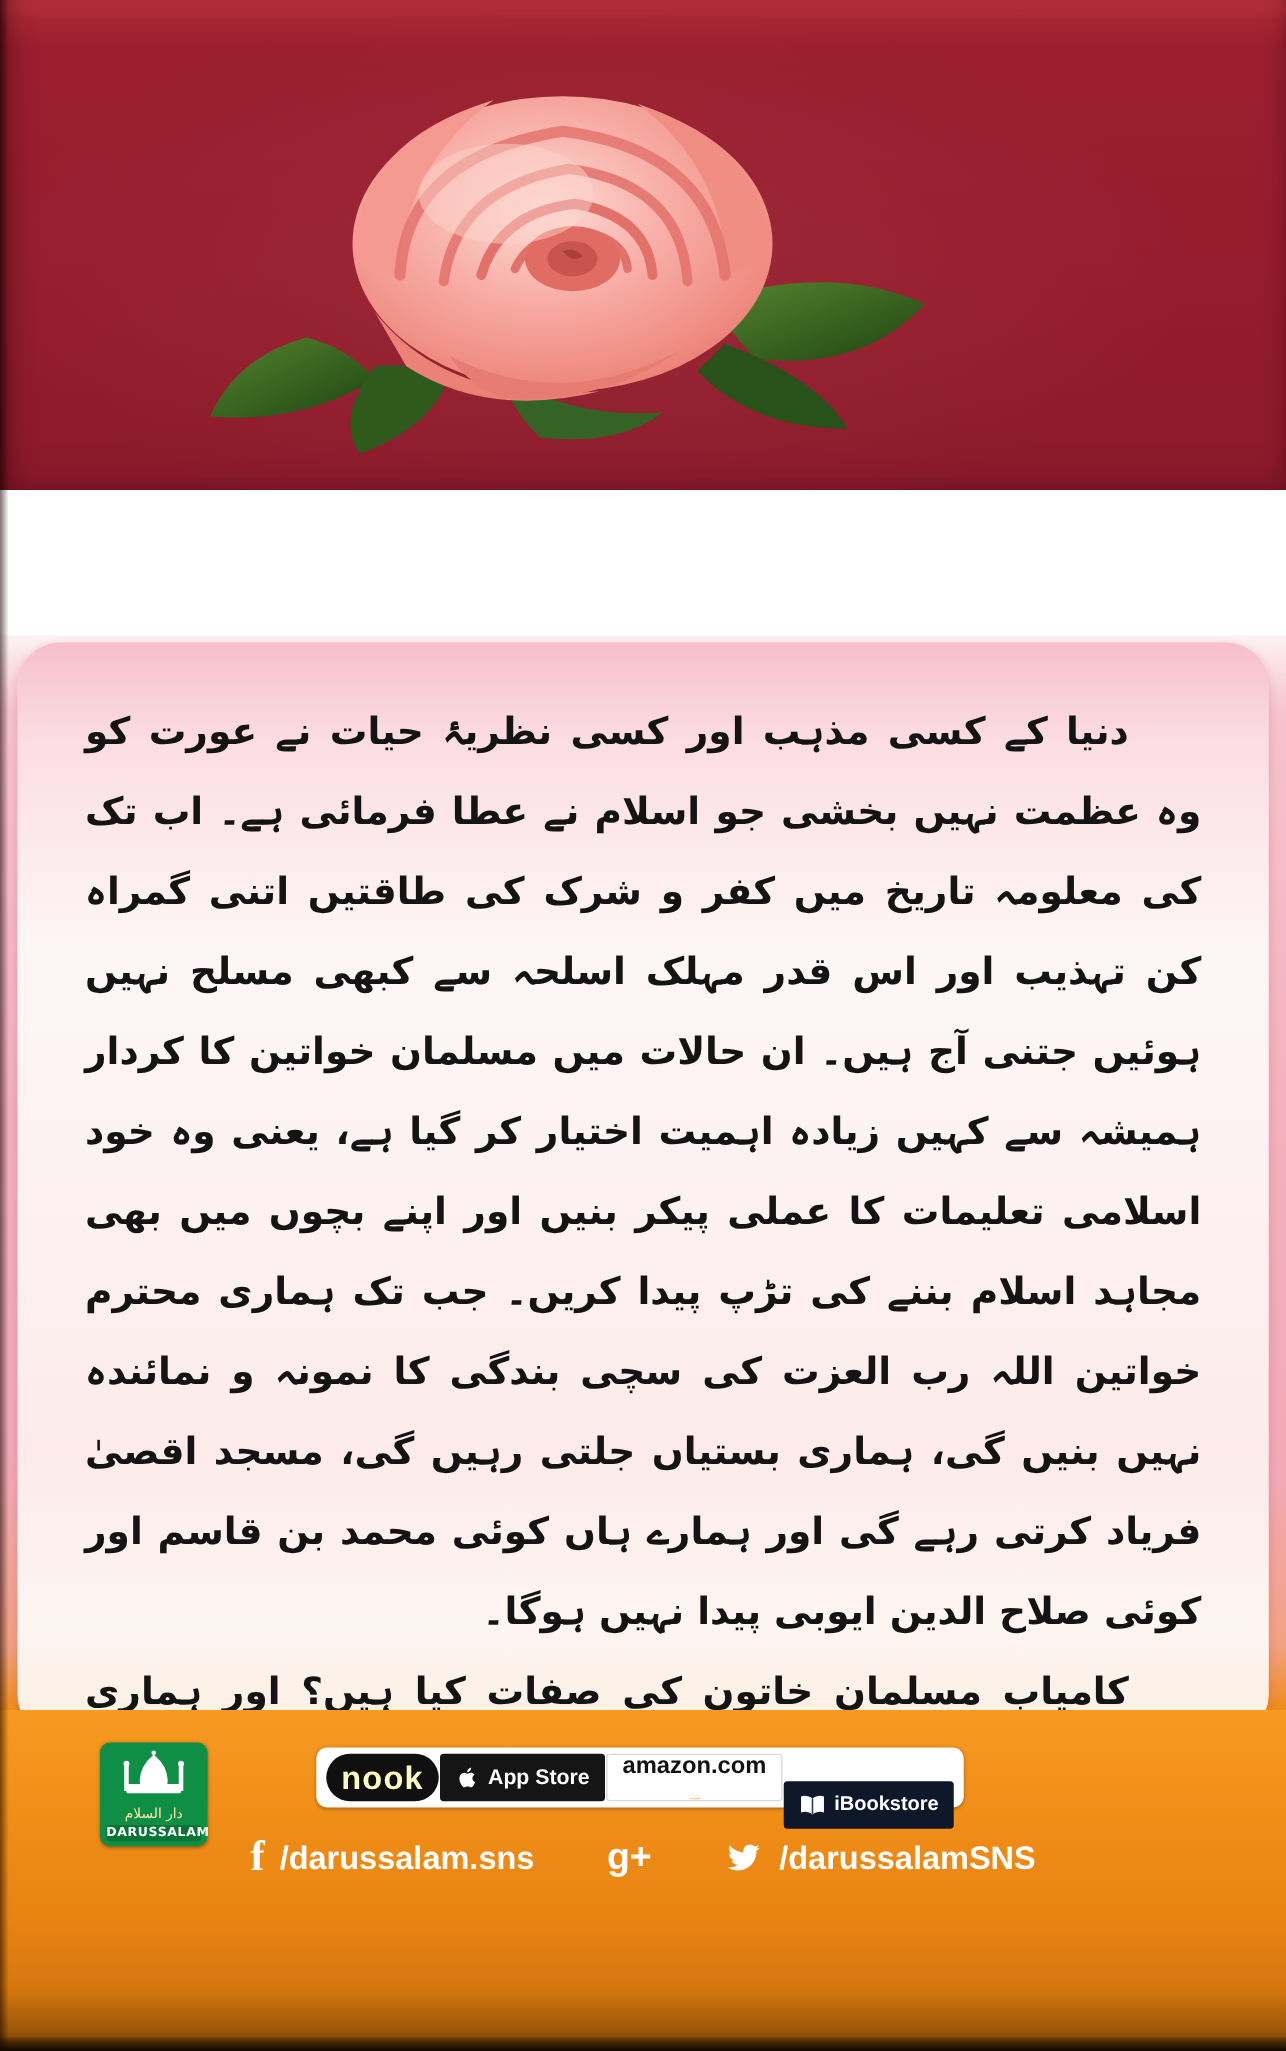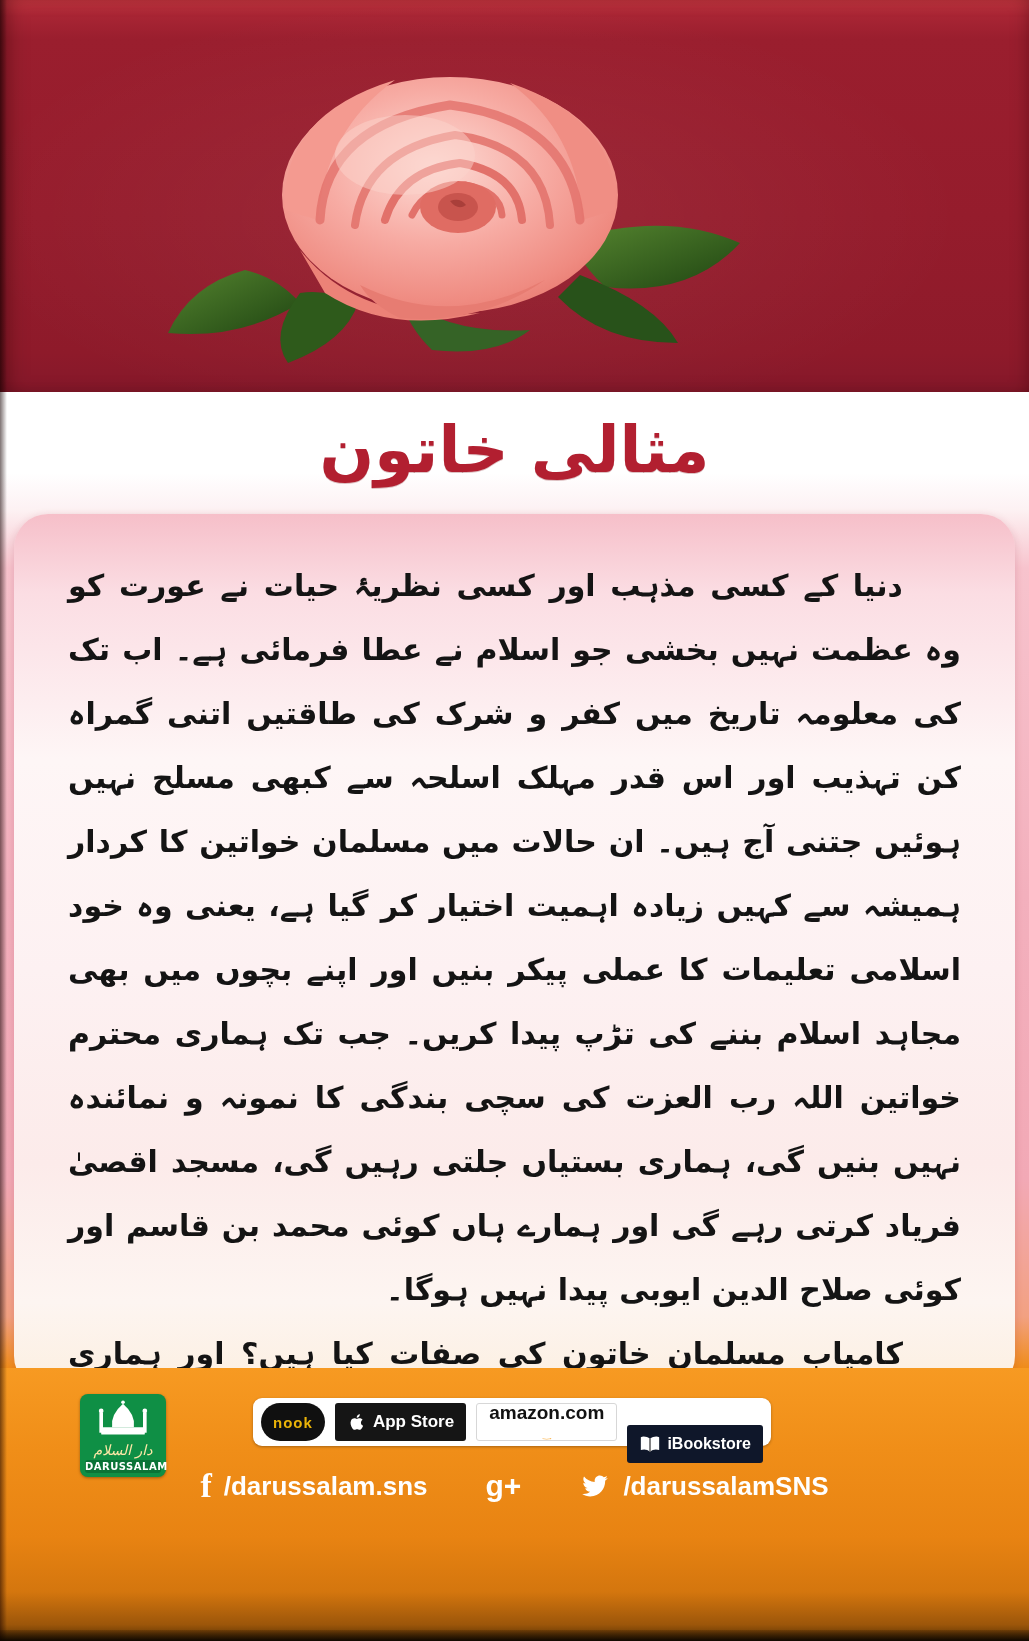--- a/index.html
+++ b/index.html
@@ -49,33 +49,33 @@
   
   .footer {
     position:absolute; left:0; top:1368px; width:1029px; height:273px;
     background:linear-gradient(180deg,#f79a22 0%,#f08e18 30%,#e88312 62%,#d4760e 82%,#9c560a 94%,#5d3405 99%,#3a2003 100%);
   }
   .publisher-logo {
     position:absolute; left:80px; top:26px; width:86px;
     background:#0f8f45; border-radius:8px; padding:6px 5px 4px 5px; text-align:center;
     box-shadow:0 1px 3px rgba(0,0,0,.35);
   }
-  .publisher-arabic { color:#ffe9a8; font-size:14px; direction:rtl; line-height:13px;font-style:italic; }
+  .publisher-arabic { color:#ffe9a8; font-size:11px; direction:rtl; line-height:13px; }
   .publisher-name { color:#ffffff; font-size:10px; font-weight:bold; letter-spacing:.5px;
     background:#0a7336; border-radius:3px; margin-top:3px; padding:1px 0; }
 
   .badge-strip {
     position:absolute; left:253px; top:30px; width:518px; height:48px;
     background:#ffffff; border-radius:9px; display:flex; align-items:center;
     justify-content:space-between; padding:5px 8px; box-shadow:0 1px 3px rgba(0,0,0,.3);
   }
   .badge { height:38px; display:flex; align-items:center; gap:6px; padding:0 12px;
     border-radius:3px; font-family:"Liberation Sans",sans-serif; white-space:nowrap; }
-  .badge-nook { background:#101010; border-radius:19px; color:#eab308;
-    font-size:15px; font-weight:bold; letter-spacing:1px; }
+  .badge-nook { background:#101010; border-radius:19px; color:#fef9c3;
+    font-size:26px; font-weight:bold; letter-spacing:1px; }
   .badge-appstore { background:#151515; color:#fff; font-size:17px; font-weight:bold; }
   .badge-amazon { background:#ffffff; border:1px solid #d7d7d7; color:#121212;
     font-size:19px; font-weight:bold; flex-direction:column; gap:16px; justify-content:center; }
   .badge-amazon .amazon-word { line-height:18px; }
   .badge-ibooks { background:#0f172a; color:#fff; font-size:16px; font-weight:bold;margin-top:44px; }
 
   .social-row {
     position:absolute; left:0; top:98px; width:1029px; height:40px;
     display:flex; align-items:center; justify-content:center; gap:58px;
   }
@@ -126,23 +126,20 @@
         </g>
         <ellipse cx="308" cy="172" rx="38" ry="26" fill="#e06c63"></ellipse>
         <ellipse cx="308" cy="172" rx="20" ry="14" fill="#c8544d"></ellipse>
         <path d="M300 166 q10 -4 16 4 q-8 6 -16 -4" fill="#a93f3a"></path>
         <ellipse cx="255" cy="120" rx="70" ry="40" fill="#fbd3cc" opacity=".5"></ellipse>
         <path d="M210 250 Q300 295 395 245 Q330 290 250 283 Q222 270 210 250Z" fill="#e77c72"></path>
       </svg>
     </div>
   </div>
 
-  <div class="title-band">
-    <div class="book-title">مثالی خاتون</div>
-  </div>
 
   <div class="middle">
     <div class="pink-panel">
       <div class="urdu-text">
         <p>دنیا کے کسی مذہب اور کسی نظریۂ حیات نے عورت کو وہ عظمت نہیں بخشی جو اسلام نے عطا فرمائی ہے۔ اب تک کی معلومہ تاریخ میں کفر و شرک کی طاقتیں اتنی گمراہ کن تہذیب اور اس قدر مہلک اسلحہ سے کبھی مسلح نہیں ہوئیں جتنی آج ہیں۔ ان حالات میں مسلمان خواتین کا کردار ہمیشہ سے کہیں زیادہ اہمیت اختیار کر گیا ہے، یعنی وہ خود اسلامی تعلیمات کا عملی پیکر بنیں اور اپنے بچوں میں بھی مجاہد اسلام بننے کی تڑپ پیدا کریں۔ جب تک ہماری محترم خواتین اللہ رب العزت کی سچی بندگی کا نمونہ و نمائندہ نہیں بنیں گی، ہماری بستیاں جلتی رہیں گی، مسجد اقصیٰ فریاد کرتی رہے گی اور ہمارے ہاں کوئی محمد بن قاسم اور کوئی صلاح الدین ایوبی پیدا نہیں ہوگا۔</p>
         <p>کامیاب مسلمان خاتون کی صفات کیا ہیں؟ اور ہماری محترم خواتین قرونِ اولیٰ کی عالی مقام خواتین جیسی ہستیاں کس طرح بن سکتی ہیں؟ یہ باتیں اس کتاب میں تفصیل کے ساتھ بتا دی گئی ہیں۔ درحقیقت یہ کتاب اعلیٰ سیرت سازی کا جامع منشور ہے۔ ان شاء اللہ! اس کی بدولت ایمان اور حسن عمل کے چراغ دور دور تک روشن ہوتے چلے جائیں گے۔</p>
       </div>
     </div>
   </div>
 

